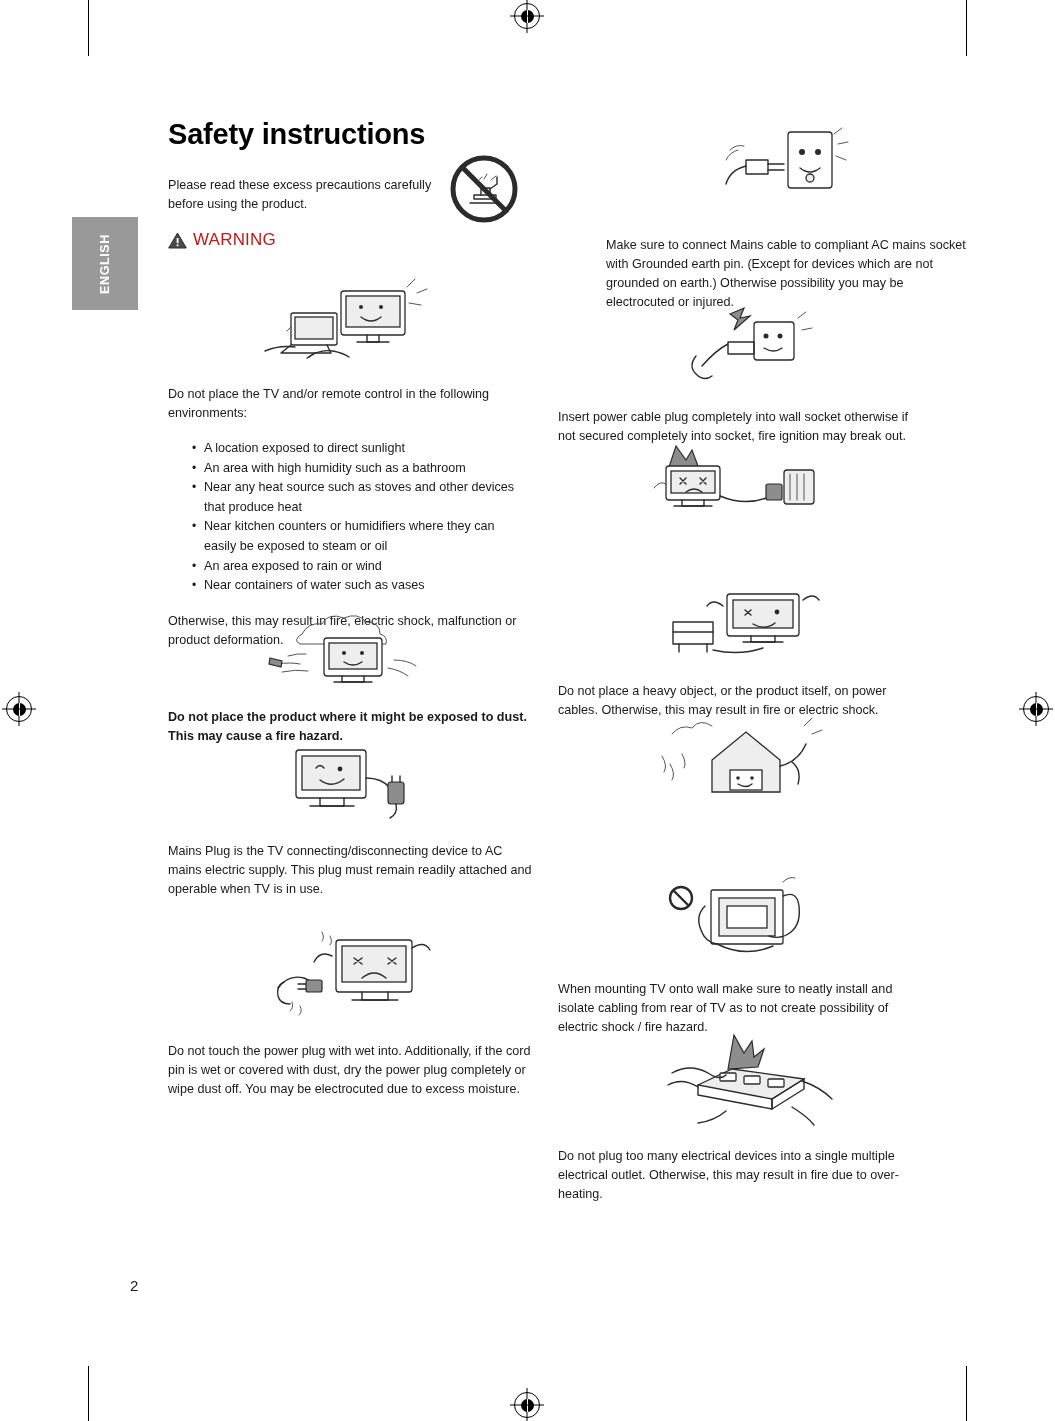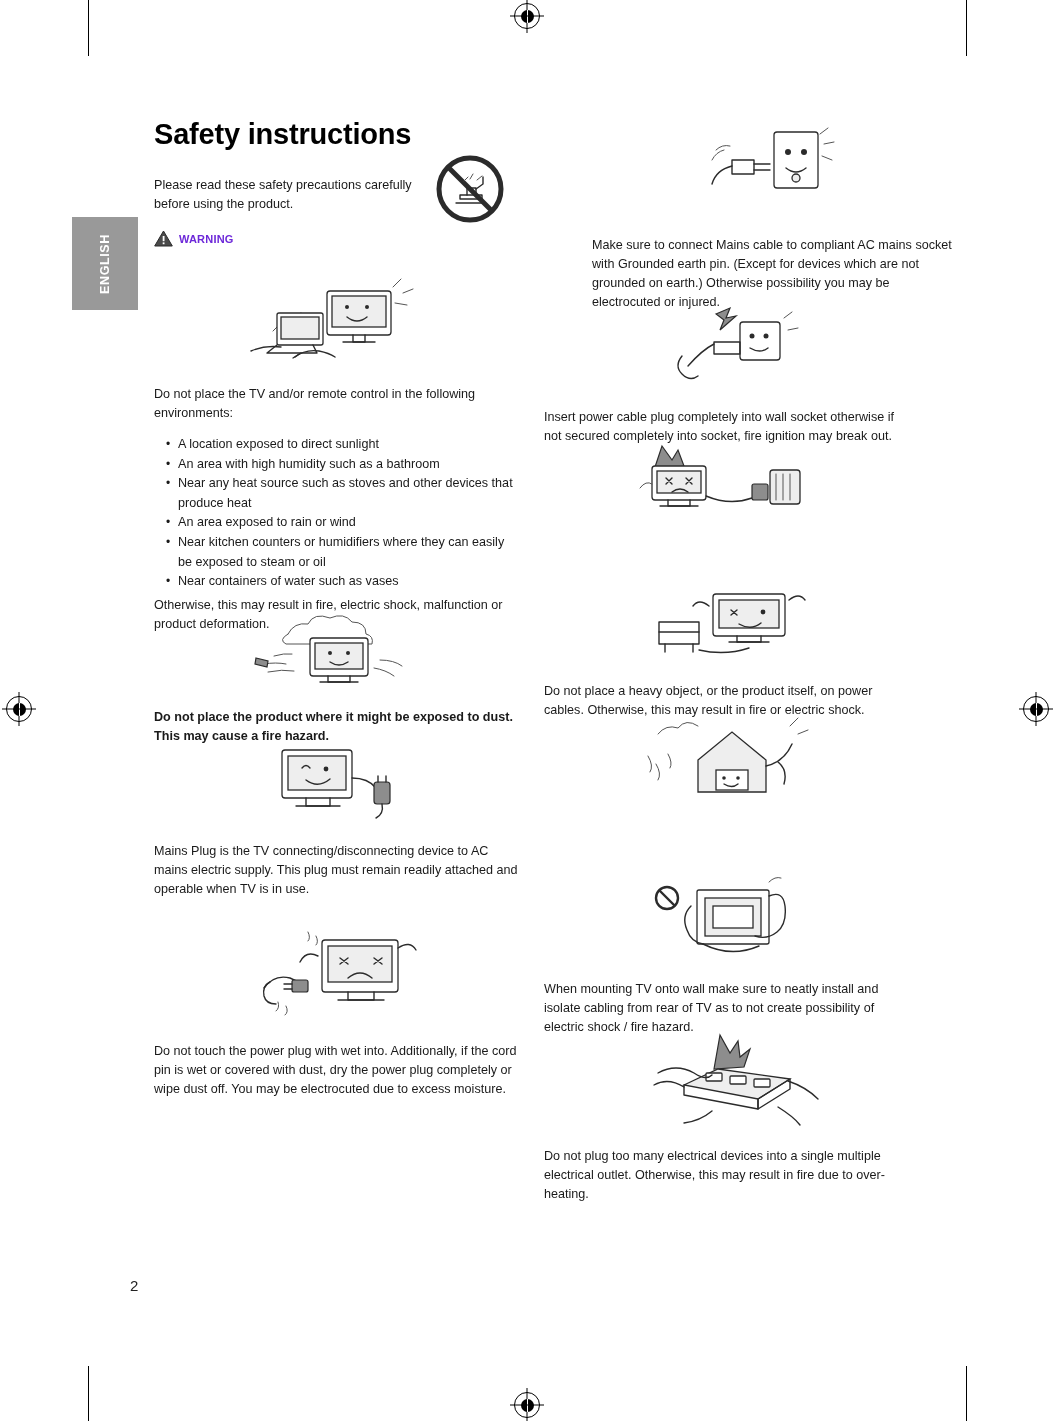--- a/index.html
+++ b/index.html
@@ -93,21 +93,21 @@
   .lang-tab span {
     position: absolute;
     left: 50%;
     top: 50%;
     transform: translate(-50%, -50%) rotate(-90deg);
     white-space: nowrap;
   }
 
   .content {
     position: absolute;
-    left: 154px;
+    left: 168px;
     top: 118px;
     width: 772px;
     height: 1120px;
   }
 
   h1.title {
     position: absolute;
     left: 0;
     top: 0;
     margin: 0;
@@ -149,29 +149,29 @@
 
   .warning-row {
     position: absolute;
     left: 0;
     top: 112px;
     display: flex;
     align-items: center;
     gap: 6px;
   }
   .warning-row .wlabel {
-    font-size: 11px;
-    font-weight: bold;
+    font-size: 17px;
+    font-weight: normal;
     letter-spacing: 0.2px;
-    color: #6d28d9;
+    color: #b91c1c;
   }
   .tri-icon { width: 19px; height: 17px; display:block; }
 
   ul.bullets {
-    margin: 4px;
+    margin: 16px;
     padding: 0;
     list-style: none;
   }
   ul.bullets li {
     position: relative;
     padding-left: 20px;
     font-size: 12.6px;
     line-height: 19.6px;
     margin: 0;
   }
@@ -242,21 +242,21 @@
         <path class="ln" d="M26 46 h22 v-4 h-22 z"></path>
         <path class="ln" d="M33 42 v-7 h9 v7"></path>
         <path class="ln" d="M42 36 l7 -5 v-7"></path>
         <path class="ln-thin" d="M30 28 l4 -4 M36 26 l3 -5 M43 27 l5 -4"></path>
         <path class="ln" d="M22 50 h28"></path>
       </svg>
     </div>
 
     <div class="col col-left">
 
-      <p class="para intro">Please read these safety precautions carefully before using the product.</p>
+      <p class="para intro">Please read these excess precautions carefully before using the product.</p>
 
       <div class="warning-row">
         <span>
           <svg class="tri-icon" viewBox="0 0 19 17">
             <path d="M9.5 1 L18.3 16 L0.7 16 Z" fill="#4a4a4a" stroke="#2b2b2b" stroke-width="1"></path>
             <rect x="8.7" y="6" width="1.8" height="5.2" fill="#fff"></rect>
             <rect x="8.7" y="12.4" width="1.8" height="1.8" fill="#fff"></rect>
           </svg>
         </span>
         <span class="wlabel">WARNING</span>
@@ -283,22 +283,22 @@
             <path class="ln" d="M52 84 q10 -8 24 -6 q10 2 16 6"></path>
             <path class="ln" d="M58 80 l-8 5"></path>
             <path class="ln-thin" d="M150 14 l8 -8 M160 20 l10 -4 M152 30 l12 2"></path>
           </svg>
         </div>
         <p class="para" style="margin-bottom:12px;">Do not place the TV and/or remote control in the following environments:</p>
         <ul class="bullets">
           <li>A location exposed to direct sunlight</li>
           <li>An area with high humidity such as a bathroom</li>
           <li>Near any heat source such as stoves and other devices that produce heat</li>
+          <li>Near kitchen counters or humidifiers where they can easily be exposed to steam or oil</li>
           <li>An area exposed to rain or wind</li>
-          <li>Near kitchen counters or humidifiers where they can easily be exposed to steam or oil</li>
           <li>Near containers of water such as vases</li>
         </ul>
         <p class="para" style="margin-top:2px;">Otherwise, this may result in fire, electric shock, malfunction or product deformation.</p>
       </div>
 
       <div class="block" style="top:490px; left:0;font-weight:bold;">
         <div class="fig" style="margin:0 auto 20px auto; width:180px;">
           <svg viewBox="0 0 180 80" width="180" height="80">
             <path class="ln-thin" d="M40 26 q6 -12 20 -10 q6 -12 22 -6 q14 -6 22 4 q14 0 14 12 q8 2 6 10 h-86 q-8 -4 2 -10z"></path>
             <rect x="62" y="30" width="58" height="38" rx="3" class="fill-white"></rect>

